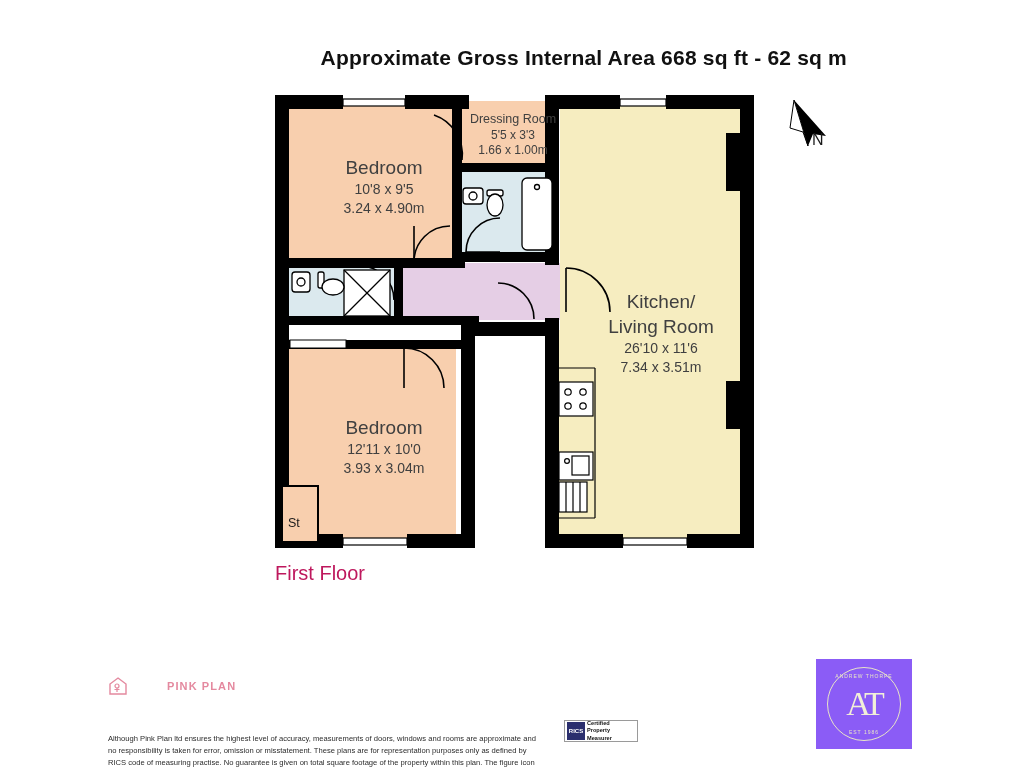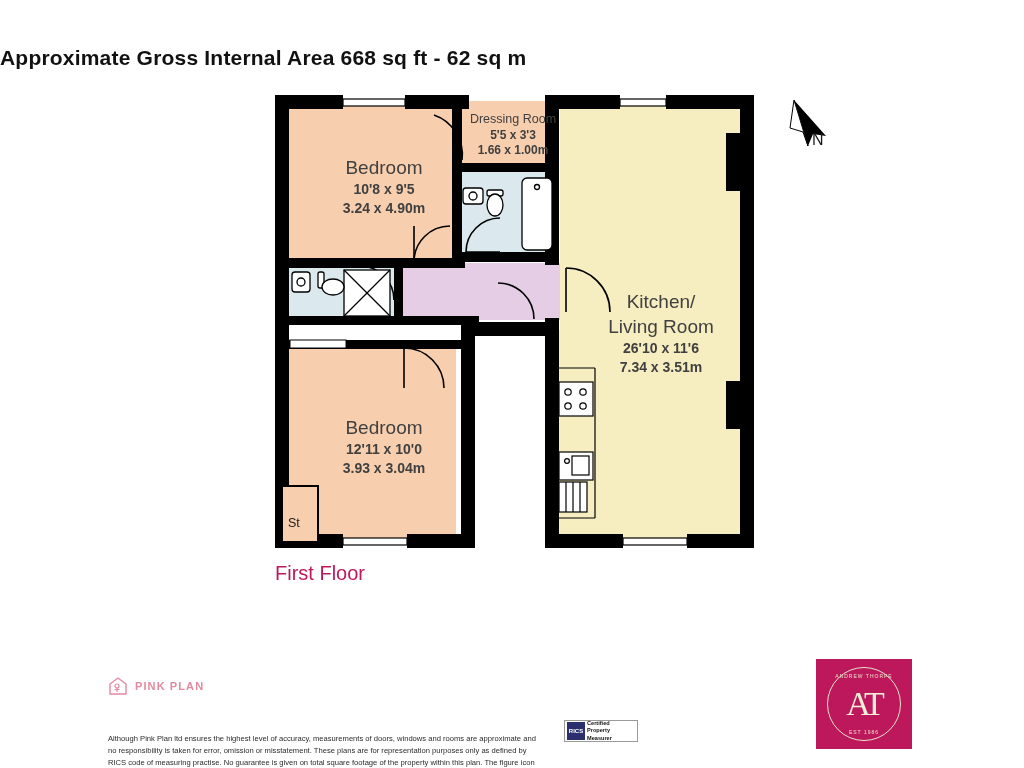--- a/index.html
+++ b/index.html
@@ -13,21 +13,21 @@
     position: relative;
     font-family: "Liberation Sans", sans-serif;
     color: #1a1a1a;
     overflow: hidden;
   }
   .title {
     position: absolute;
     top: 46px;
     left: 0;
     width: 847px;
-    text-align: left;
+    text-align: right;
     font-size: 21px;
     font-weight: bold;
     letter-spacing: 0.2px;
     color: #111111;
   }
   .plan {
     position: absolute;
     left: 0;
     top: 0;
     width: 1024px;
@@ -40,21 +40,21 @@
     font-size: 20px;
     color: #be185d;
   }
   .room-label {
     position: absolute;
     text-align: center;
     color: #404040;
     line-height: 1.32;
   }
   .room-label .nm { font-size: 19px; }
-  .room-label .dim { font-size: 14px; font-weight: bold; }
+  .room-label .dim { font-size: 14px; }
   .room-label.small .nm { font-size: 12.5px; }
   .room-label.small .dim { font-size: 12px; }
   .st-label {
     position: absolute;
     font-size: 12.5px;
     color: #1a1a1a;
   }
   .north {
     position: absolute;
     left: 786px;
@@ -76,20 +76,21 @@
     top: 676px;
     display: flex;
     align-items: center;
     gap: 7px;
   }
   .pinkplan .pp-text {
     font-size: 11px;
     letter-spacing: 1.1px;
     color: #e4899f;
     font-weight: bold;
+    margin-left: 32px;
   }
   .disclaimer {
     position: absolute;
     left: 108px;
     top: 733px;
     width: 430px;
     font-size: 7.6px;
     line-height: 1.55;
     color: #2b2b2b;
   }
@@ -121,21 +122,21 @@
     line-height: 1.35;
     color: #111;
     font-weight: bold;
   }
   .agent-logo {
     position: absolute;
     left: 816px;
     top: 659px;
     width: 96px;
     height: 90px;
-    background: #be185d;
+    background: #8b5cf6;
     display: flex;
     align-items: center;
     justify-content: center;
   }
   .agent-logo .ring {
     width: 72px;
     height: 72px;
     border-radius: 50%;
     border: 1.4px solid #e8e4c8;
     position: relative;

